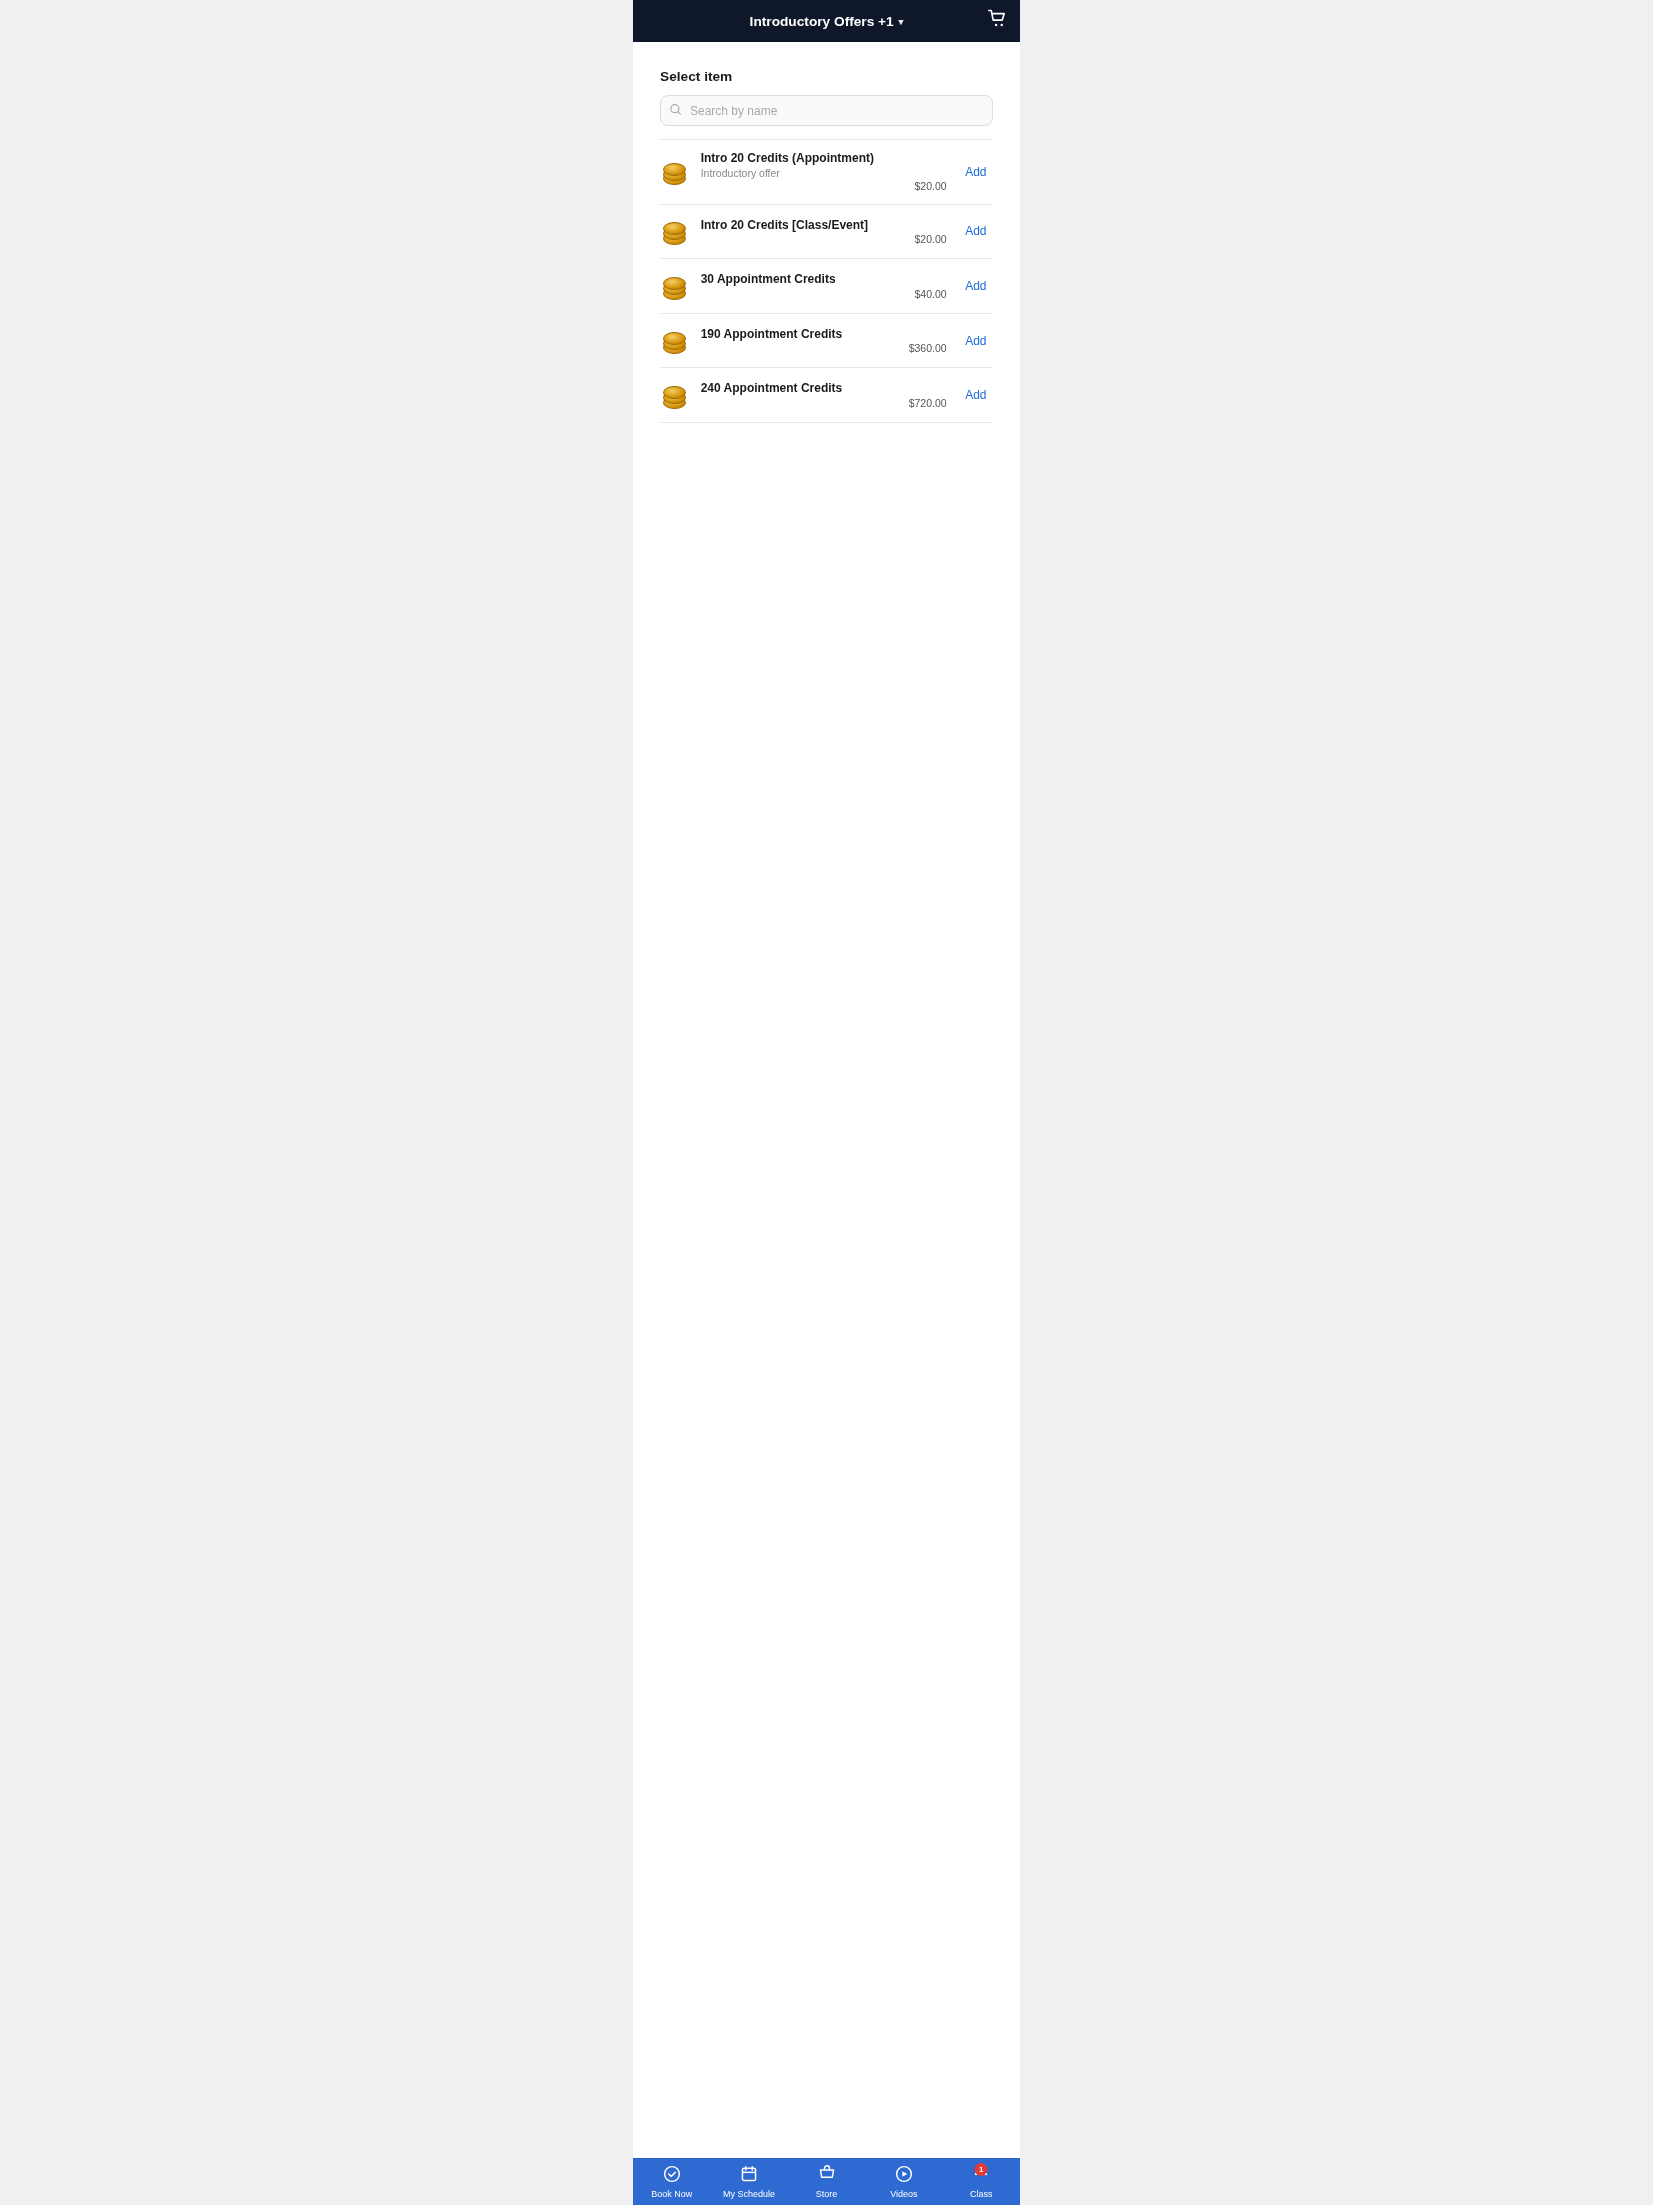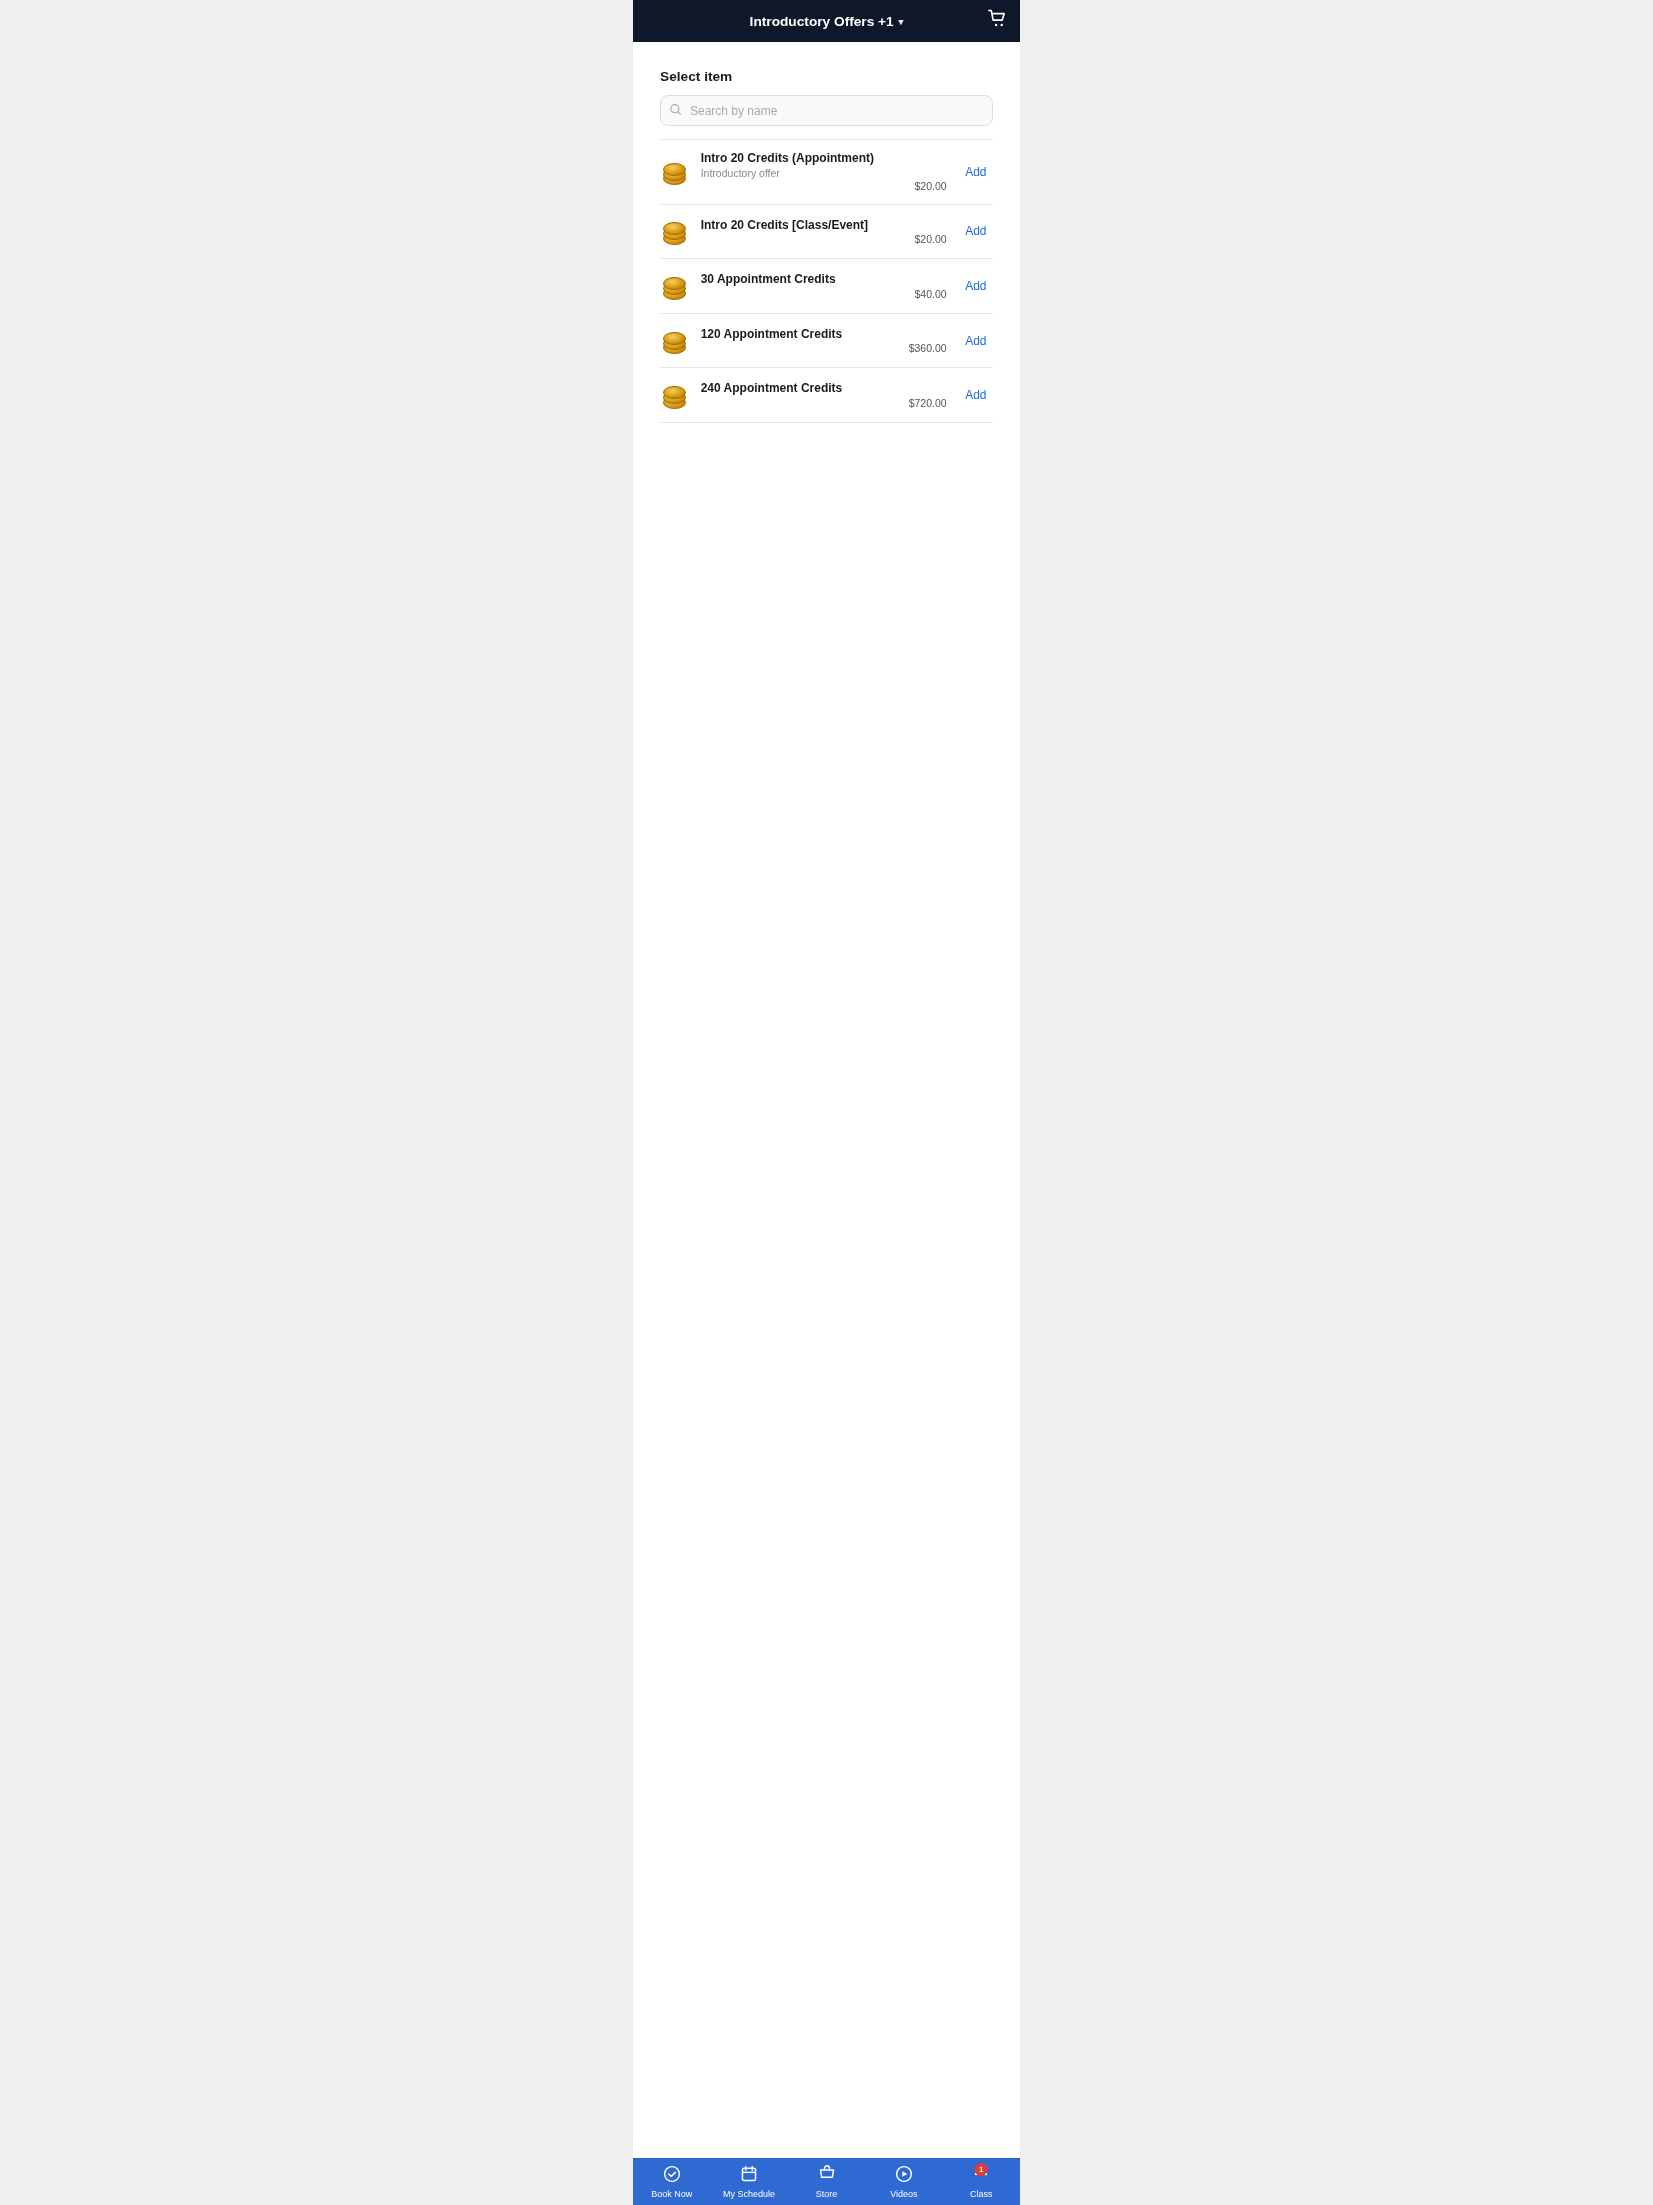--- a/index.html
+++ b/index.html
@@ -300,21 +300,21 @@
   </div>
       <div class="item-row">
     <div class="item-icon">
       <div class="coin-stack">
         <div class="coin"></div>
         <div class="coin"></div>
         <div class="coin"></div>
       </div>
     </div>
     <div class="item-info">
-      <div class="item-name">120 Appointment Credits</div>
+      <div class="item-name">190 Appointment Credits</div>
 
       <div class="item-price">$360.00</div>
     </div>
     <button class="add-btn">Add</button>
   </div>
       <div class="item-row">
     <div class="item-icon">
       <div class="coin-stack">
         <div class="coin"></div>
         <div class="coin"></div>

